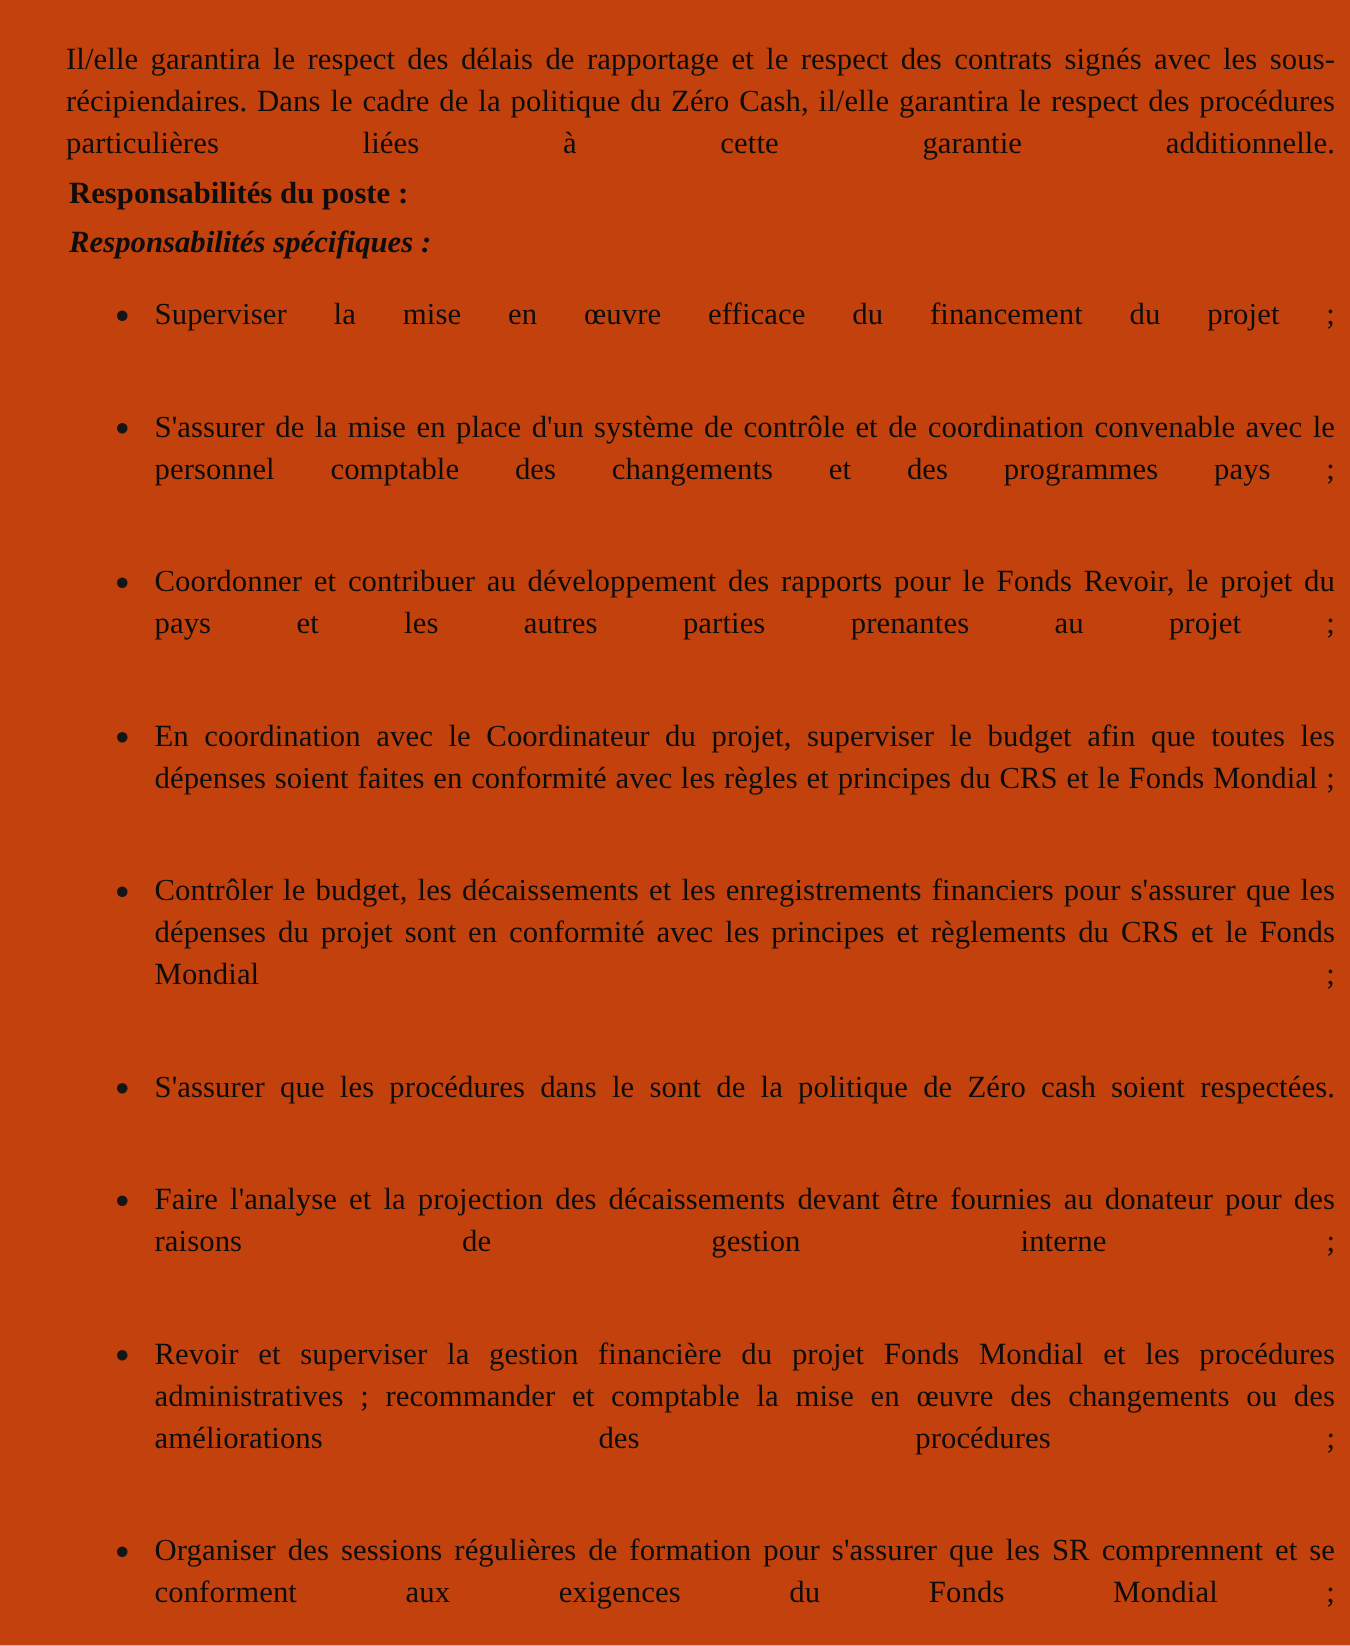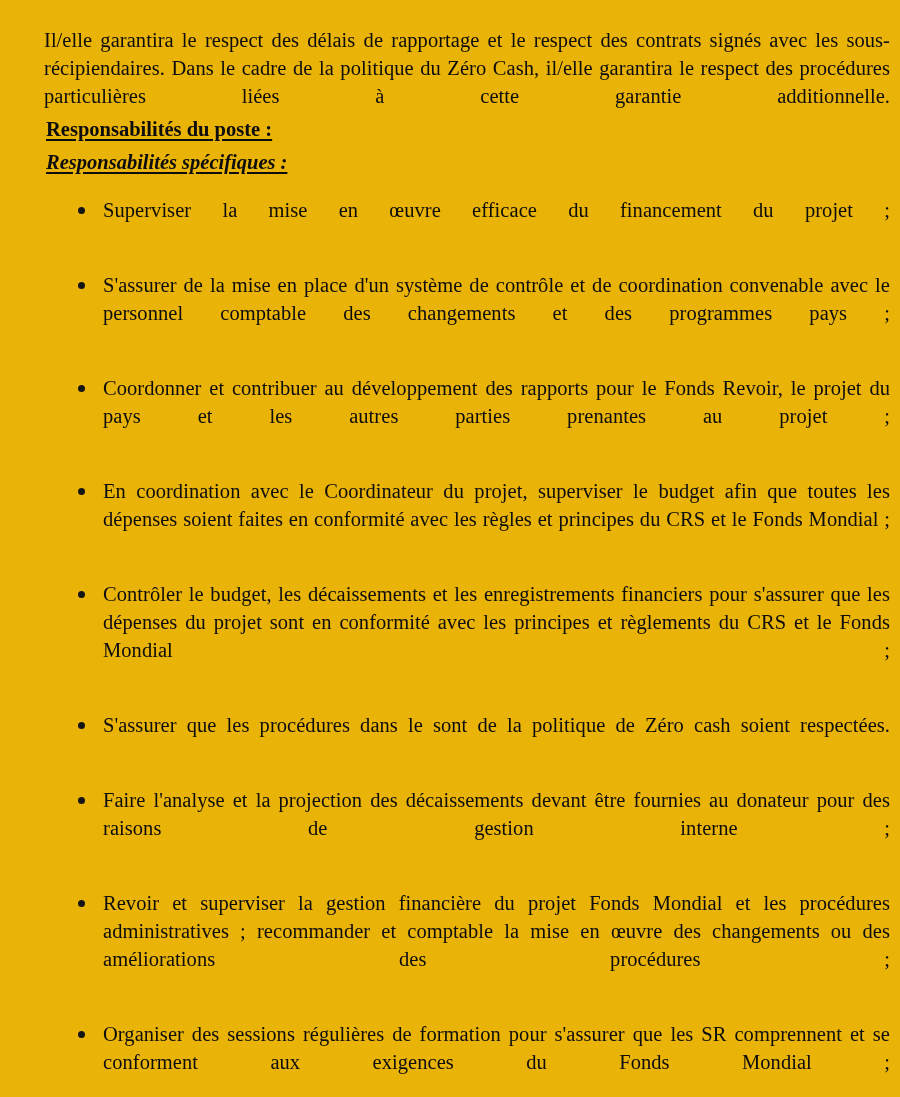--- a/index.html
+++ b/index.html
@@ -15,21 +15,21 @@
     color: #0d0d0d;
     -webkit-font-smoothing: antialiased;
   }
 
   .page {
     position: relative;
     width: 900px;
     height: 1097px;
     box-sizing: border-box;
     padding: 0;
-    background: #eab308;
+    background: #c2410c;
   }
 
   
   .intro {
     position: absolute;
     left: 44px;
     top: 5px;
     width: 846px;
     font-size: 20.5px;
     line-height: 28px;
@@ -45,21 +45,20 @@
     top: 113px;
     width: 700px;
   }
   .heading {
     font-size: 20.5px;
     line-height: 33px;
     font-weight: bold;
     white-space: nowrap;
   }
   .heading .u {
-    text-decoration: underline;
     text-underline-offset: 3px;
     text-decoration-thickness: 1.6px;
   }
   .heading-italic {
     font-style: italic;
   }
 
   
   .bullets {
     position: absolute;

